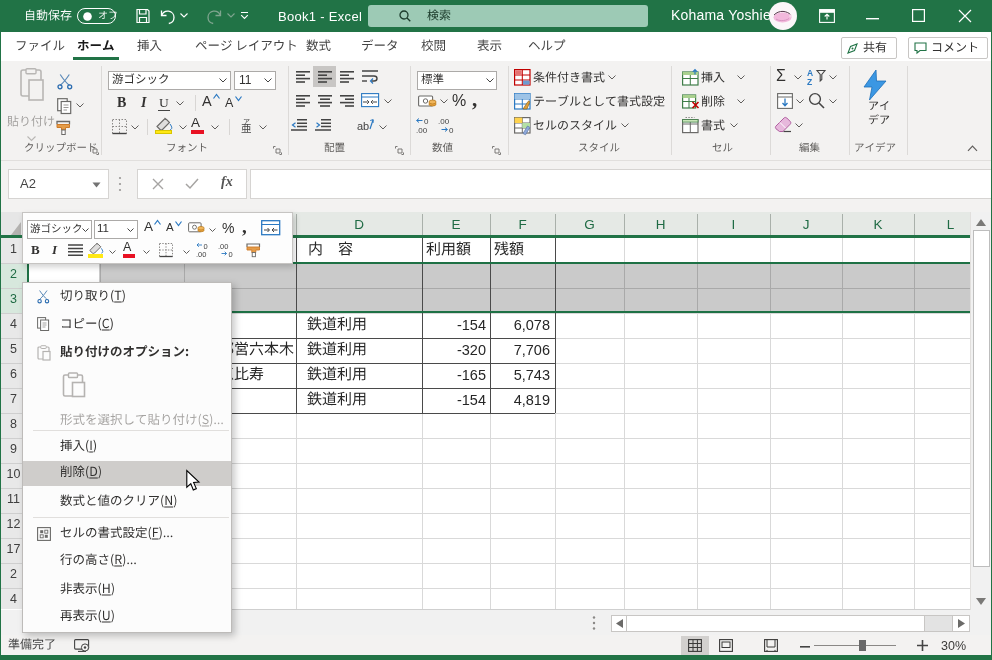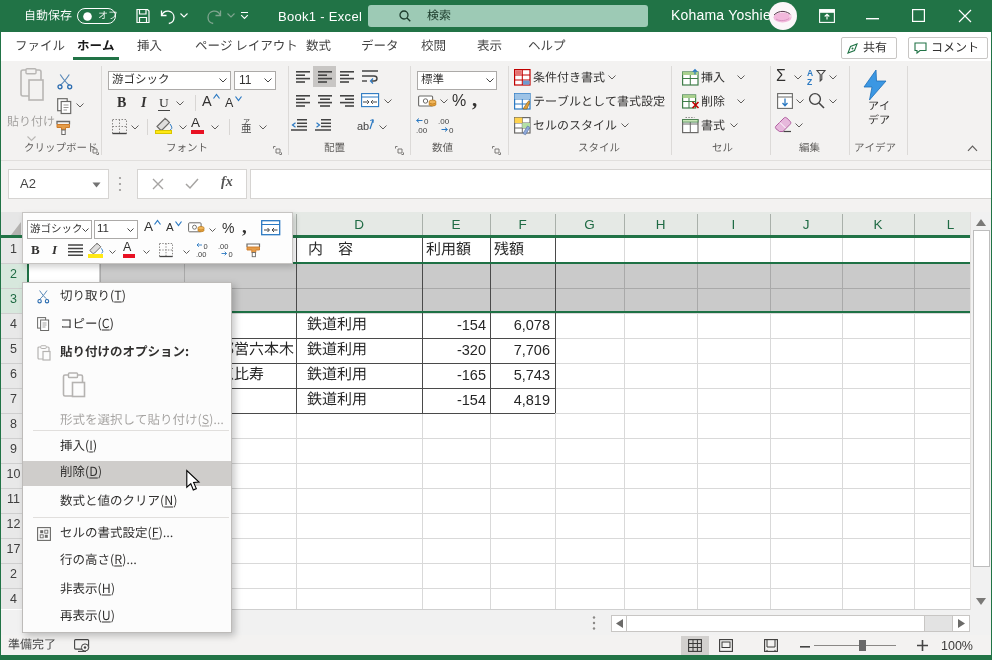--- a/index.html
+++ b/index.html
@@ -763,21 +763,21 @@
         <path d="M3 0.6v7.4h8V0.6M3 12.4v-1.5M11 12.4v-1.5" fill="none" stroke="#3b3a39" stroke-width="1"></path>
       </svg></div>
 <div style="position:absolute;left:800px;top:644px;line-height:0;"><svg width="10" height="3" viewBox="0 0 10 3" style="overflow:visible">
         <rect width="10" height="1.6" fill="#444"></rect>
       </svg></div>
 <div style="position:absolute;left:814px;top:645px;width:82px;height:1px;background:#8a8886;"></div>
 <div style="position:absolute;left:859px;top:640px;width:7px;height:11px;background:#696969;"></div>
 <div style="position:absolute;left:917px;top:640px;line-height:0;"><svg width="11" height="11" viewBox="0 0 11 11" style="overflow:visible">
         <path d="M5.5 0v11M0 5.5h11" stroke="#444" stroke-width="1.6"></path>
       </svg></div>
-<div style="position:absolute;left:941px;top:639px;font-family:'Liberation Sans', sans-serif;font-size:12.5px;font-weight:400;color:#3b3a39;line-height:14.5px;white-space:pre">100%</div>
+<div style="position:absolute;left:941px;top:639px;font-family:'Liberation Sans', sans-serif;font-size:12.5px;font-weight:400;color:#3b3a39;line-height:14.5px;white-space:pre">30%</div>
 <div style="position:absolute;left:0px;top:655px;width:992px;height:5px;background:#217346;"></div>
 <div style="position:absolute;left:0px;top:0px;width:1px;height:660px;background:#217346;"></div>
 <div style="position:absolute;left:991px;top:0px;width:1px;height:660px;background:#217346;"></div>
 <div style="position:absolute;left:21.5px;top:212px;width:271.5px;height:52px;background:#fdfdfd;border:1px solid #c6c4c2;box-sizing:border-box;box-shadow:2px 3px 6px rgba(0,0,0,0.18);z-index:40"></div>
 <div style="position:absolute;left:26.5px;top:220px;width:65px;height:19px;background:#fff;border:1px solid #acaaa8;box-sizing:border-box;z-index:41;"></div>
 <div style="position:absolute;left:30px;top:222.9px;z-index:41;line-height:0"><svg width="52" height="13" viewBox="0 0 52 13" style="overflow:visible">
         <g transform="translate(0,9.24)">
           <path d="M0.8 -8.1C1.4 -7.8 2.1 -7.4 2.5 -7.0L2.9 -7.6C2.6 -8.0 1.9 -8.4 1.3 -8.7ZM0.4 -5.3C1.0 -5.0 1.8 -4.6 2.1 -4.3L2.6 -4.9C2.2 -5.2 1.5 -5.6 0.8 -5.9ZM0.6 0.3 1.3 0.7C1.7 -0.3 2.2 -1.6 2.5 -2.7L1.9 -3.1C1.5 -1.9 1.0 -0.5 0.6 0.3ZM7.9 -4.0V-3.0H6.3V-2.3H7.9V-0.0C7.9 0.1 7.8 0.1 7.7 0.1C7.5 0.1 7.1 0.1 6.5 0.1C6.6 0.3 6.7 0.6 6.8 0.9C7.5 0.9 7.9 0.8 8.2 0.7C8.5 0.6 8.6 0.4 8.6 -0.0V-2.3H10.1V-3.0H8.6V-3.5C9.1 -4.0 9.7 -4.6 10.0 -5.2L9.6 -5.6L9.4 -5.5H6.8C7.0 -5.9 7.2 -6.2 7.4 -6.7H10.1V-7.4H7.6C7.7 -7.8 7.8 -8.3 7.9 -8.7L7.2 -8.8C6.9 -7.6 6.6 -6.4 6.0 -5.6C6.1 -5.5 6.5 -5.3 6.6 -5.2L6.8 -5.5V-4.8H8.9C8.7 -4.6 8.4 -4.3 8.2 -4.0ZM4.3 -8.8V-7.1H2.7V-6.4H3.7C3.6 -3.8 3.5 -1.1 2.1 0.3C2.3 0.4 2.5 0.7 2.7 0.8C3.8 -0.3 4.1 -2.2 4.3 -4.1H5.4C5.3 -1.2 5.2 -0.2 5.0 0.0C4.9 0.1 4.9 0.1 4.7 0.1C4.5 0.1 4.2 0.1 3.8 0.1C3.9 0.3 3.9 0.6 4.0 0.8C4.4 0.8 4.8 0.9 5.0 0.8C5.3 0.8 5.5 0.7 5.7 0.5C5.9 0.1 6.0 -1.1 6.1 -4.5C6.1 -4.6 6.1 -4.9 6.1 -4.9H4.3C4.4 -5.4 4.4 -5.9 4.4 -6.4H6.4V-7.1H5.0V-8.8Z M18.2 -8.7 17.6 -8.4C17.9 -8.1 18.3 -7.4 18.5 -7.0L19.1 -7.3C18.8 -7.7 18.5 -8.3 18.2 -8.7ZM19.5 -9.0 19.0 -8.7C19.2 -8.4 19.6 -7.8 19.8 -7.3L20.4 -7.6C20.2 -8.0 19.8 -8.6 19.5 -9.0ZM12.0 -1.1V-0.1C12.3 -0.2 12.7 -0.2 13.2 -0.2H18.3L18.3 0.4H19.2C19.2 0.2 19.2 -0.2 19.2 -0.6V-6.0C19.2 -6.3 19.2 -6.6 19.2 -6.8C19.0 -6.8 18.7 -6.8 18.4 -6.8H13.3C12.9 -6.8 12.5 -6.8 12.1 -6.9V-6.0C12.3 -6.0 12.9 -6.0 13.3 -6.0H18.3V-1.0H13.1C12.7 -1.0 12.2 -1.1 12.0 -1.1Z M24.2 -8.1 23.7 -7.4C24.3 -7.0 25.4 -6.2 25.9 -5.9L26.4 -6.6C26.0 -6.9 24.8 -7.7 24.2 -8.1ZM22.6 -0.6 23.1 0.3C24.0 0.1 25.5 -0.4 26.6 -1.0C28.2 -2.0 29.7 -3.3 30.6 -4.8L30.1 -5.6C29.2 -4.1 27.8 -2.8 26.1 -1.8C25.0 -1.2 23.7 -0.8 22.6 -0.6ZM22.6 -5.7 22.1 -5.0C22.7 -4.7 23.9 -3.9 24.4 -3.5L24.9 -4.3C24.4 -4.6 23.2 -5.4 22.6 -5.7Z M36.6 -6.0 35.8 -5.8C36.0 -5.3 36.5 -4.0 36.6 -3.5L37.4 -3.8C37.3 -4.2 36.8 -5.6 36.6 -6.0ZM40.4 -5.5 39.5 -5.7C39.3 -4.4 38.8 -3.1 38.0 -2.2C37.2 -1.1 35.8 -0.3 34.6 0.1L35.3 0.8C36.5 0.3 37.8 -0.5 38.7 -1.7C39.5 -2.7 39.9 -3.8 40.2 -4.9C40.3 -5.1 40.3 -5.2 40.4 -5.5ZM34.1 -5.5 33.4 -5.2C33.6 -4.9 34.1 -3.4 34.3 -2.9L35.1 -3.2C34.9 -3.7 34.3 -5.1 34.1 -5.5Z M47.6 -8.2 46.7 -8.5C46.6 -8.2 46.4 -7.8 46.3 -7.6C45.9 -6.7 44.8 -5.2 43.0 -4.1L43.8 -3.5C44.9 -4.3 45.8 -5.2 46.4 -6.1H50.0C49.8 -5.2 49.1 -3.8 48.3 -2.9C47.3 -1.7 46.0 -0.8 44.1 -0.2L44.9 0.5C46.8 -0.3 48.1 -1.2 49.0 -2.4C50.0 -3.5 50.6 -4.9 50.9 -6.0C51.0 -6.2 51.1 -6.4 51.2 -6.6L50.5 -7.0C50.3 -6.9 50.1 -6.9 49.8 -6.9H46.9L47.2 -7.3C47.3 -7.5 47.5 -7.9 47.6 -8.2Z" fill="#323130"></path>
         </g>
       </svg></div>

